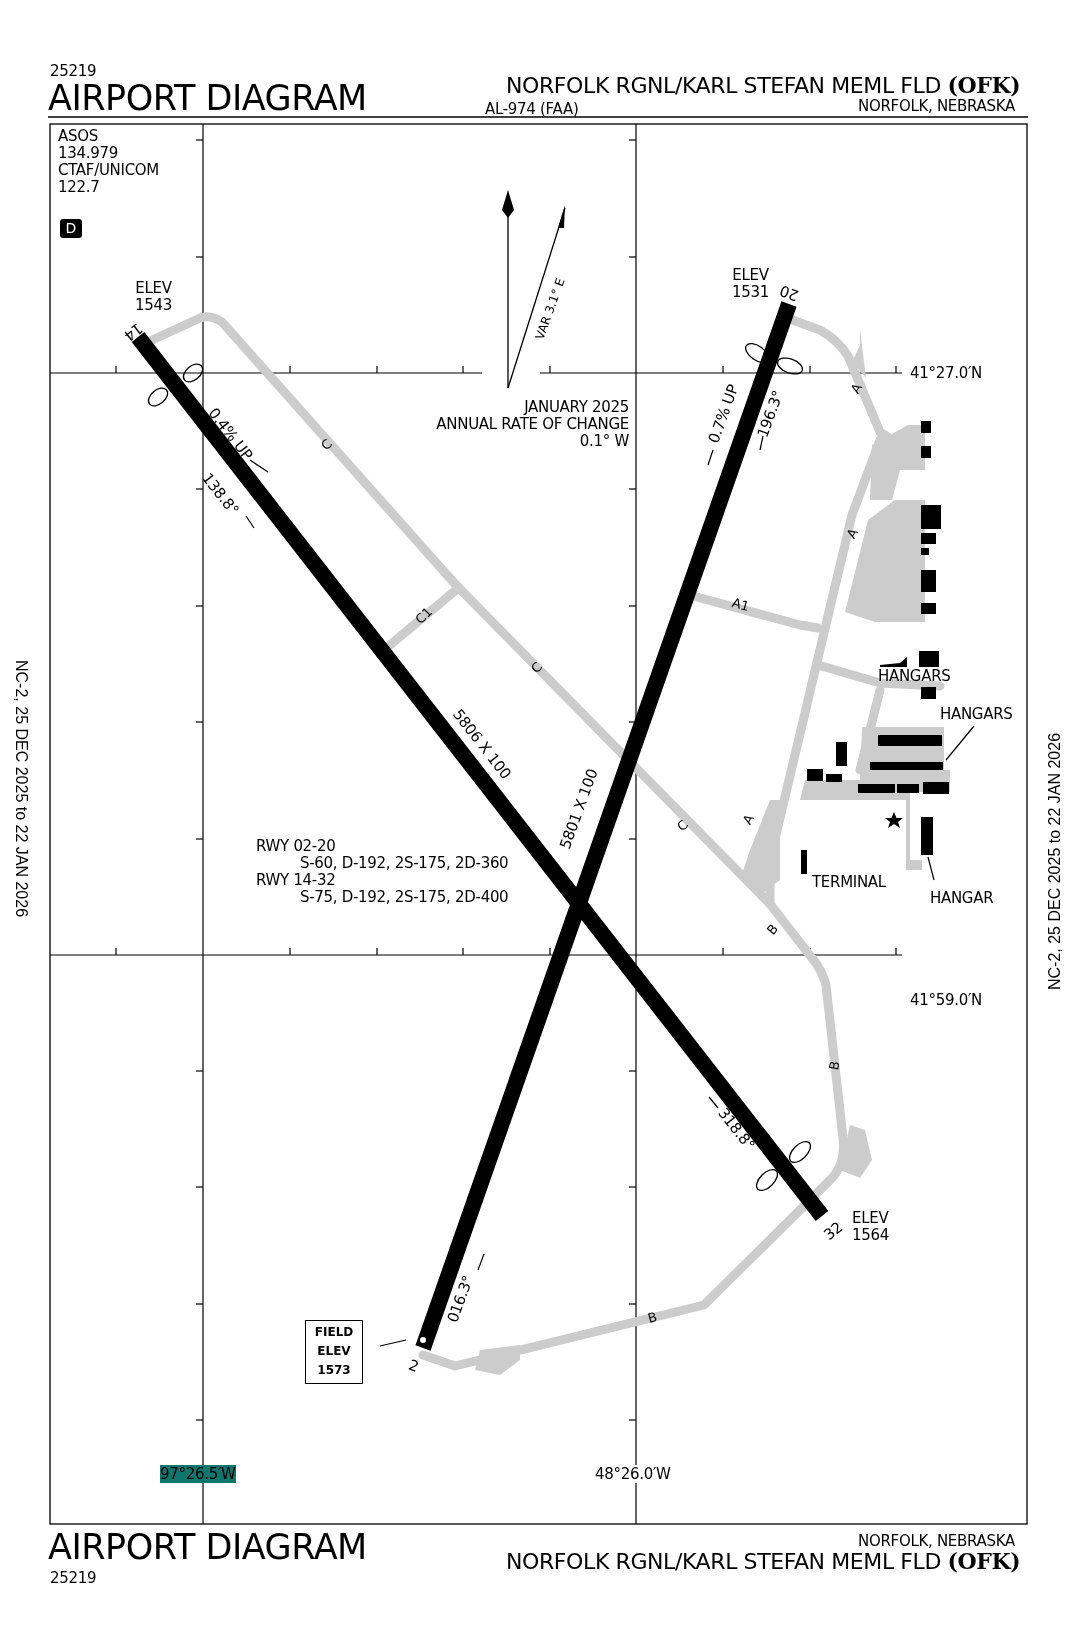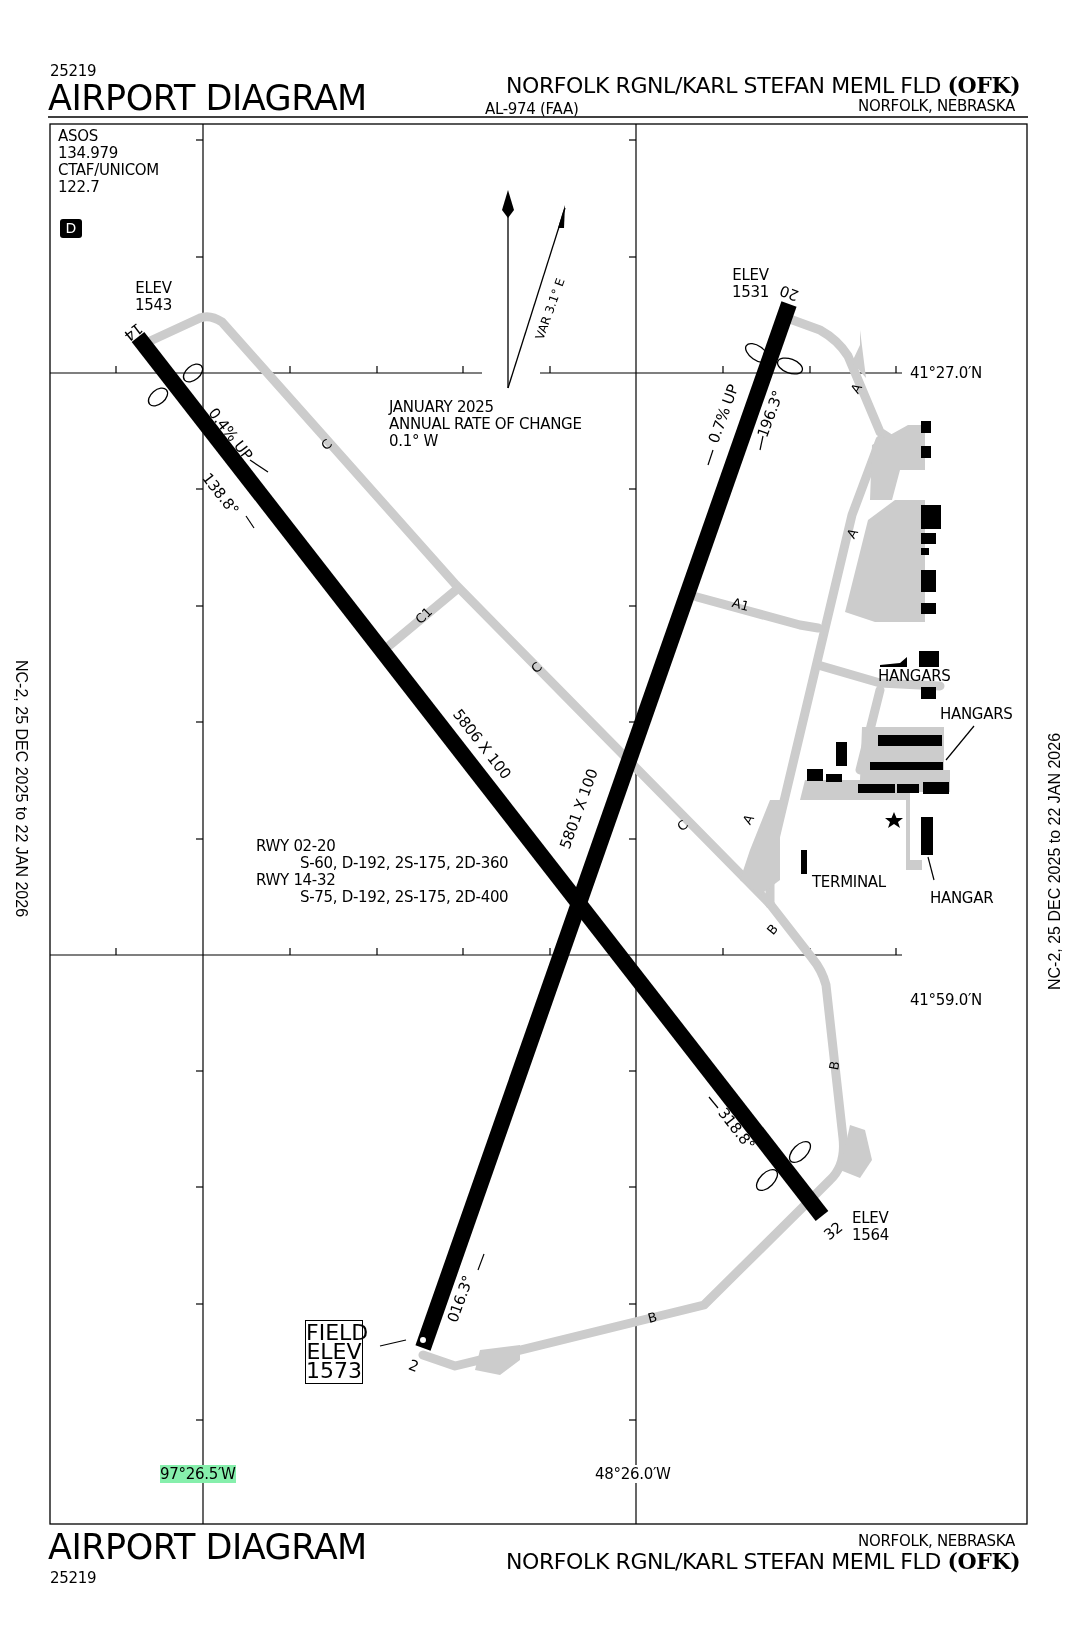--- a/index.html
+++ b/index.html
@@ -7,21 +7,21 @@
   .abs { position: absolute; white-space: nowrap; }
   .t-sm { font-size: 15px; letter-spacing: -0.3px; }
   .t-big { font-size: 35px; letter-spacing: -0.5px; }
   .t-title { font-size: 22px; letter-spacing: -0.4px; }
   .serif-id { font-family: "DejaVu Serif", serif; font-weight: bold; }
   #diagram { position: absolute; left: 0; top: 0; }
   .side { position: absolute; font-family: "Liberation Sans", sans-serif; font-size: 16px; white-space: nowrap; }
   .side-left { left: 12px; top: 660px; transform-origin: 0 0; transform: translate(0, 0) rotate(90deg); left: 30px; }
   .side-right { left: 1046px; top: 990px; transform-origin: 0 0; transform: rotate(-90deg); }
   .d-badge { position:absolute; left:60px; top:219px; width:22px; height:19px; background:#000; color:#fff; border-radius:3px; font-size:14px; text-align:center; line-height:19px; }
-  .field-box { position:absolute; left:305px; top:1320px; width:58px; height:64px; border:1.5px solid #000; text-align:center; font-size:22px; line-height:19px; padding-top:2px; box-sizing:border-box; }
+  .field-box { position:absolute; left:305px; top:1320px; width:58px; height:64px; border:1.5px solid #000; text-align:center; font-size:12px; line-height:19px; padding-top:2px; box-sizing:border-box;font-weight:bold; }
 </style>
 </head>
 <body>
 
 <svg id="diagram" width="1076" height="1650" viewBox="0 0 1076 1650" xmlns="http://www.w3.org/2000/svg">
 
   <line x1="48" y1="117" x2="1028" y2="117" stroke="#000" stroke-width="1.5"></line>
 
   <rect x="50" y="124" width="977" height="1400" fill="none" stroke="#000" stroke-width="1.3"></rect>
 
@@ -204,29 +204,29 @@
 <div class="abs t-sm" style="left:537px;top:800px;transform:rotate(-70deg);">5801 X 100</div>
 
 <div class="abs t-sm" style="left:200px;top:425px;transform:rotate(52deg);">0.4% UP</div>
 <div class="abs t-sm" style="left:196px;top:485px;transform:rotate(52deg);">138.8°</div>
 <div class="abs t-sm" style="left:693px;top:405px;transform:rotate(-70deg);">0.7% UP</div>
 <div class="abs t-sm" style="left:746px;top:405px;transform:rotate(-70deg);">196.3°</div>
 <div class="abs t-sm" style="left:712px;top:1120px;transform:rotate(52deg);">318.8°</div>
 <div class="abs t-sm" style="left:436px;top:1290px;transform:rotate(-70deg);">016.3°</div>
 
 <div class="abs" style="left:518px;top:302px;font-size:12px;transform:rotate(-70deg);">VAR 3.1° E</div>
-<div class="abs t-sm" style="left:389px;top:399px;width:240px;text-align:left;line-height:17px;">
+<div class="abs t-sm" style="left:389px;top:399px;width:240px;text-align:right;line-height:17px;">
   <div>JANUARY 2025</div>
   <div>ANNUAL RATE OF CHANGE</div>
   <div>0.1° W</div>
 </div>
 
 <div class="abs t-sm" style="left:910px;top:364px;">41°27.0′N</div>
 <div class="abs t-sm" style="left:910px;top:991px;">41°59.0′N</div>
-<div class="abs t-sm" style="left:160px;top:1465px;background:#86efac;">97°26.5′W</div>
+<div class="abs t-sm" style="left:160px;top:1465px;background:#0f766e;">97°26.5′W</div>
 <div class="abs t-sm" style="left:595px;top:1465px;background:#fff;">48°26.0′W</div>
 
 <div class="abs" style="left:852px;top:381px;font-size:13px;transform:rotate(-60deg);">A</div>
 <div class="abs" style="left:848px;top:526px;font-size:13px;transform:rotate(-60deg);">A</div>
 <div class="abs" style="left:744px;top:812px;font-size:13px;transform:rotate(-60deg);">A</div>
 <div class="abs" style="left:732px;top:597px;font-size:13px;transform:rotate(15deg);">A1</div>
 <div class="abs" style="left:768px;top:922px;font-size:13px;transform:rotate(-50deg);">B</div>
 <div class="abs" style="left:830px;top:1058px;font-size:13px;transform:rotate(-80deg);">B</div>
 <div class="abs" style="left:648px;top:1310px;font-size:13px;transform:rotate(-15deg);">B</div>
 <div class="abs" style="left:322px;top:437px;font-size:13px;transform:rotate(-45deg);">C</div>

